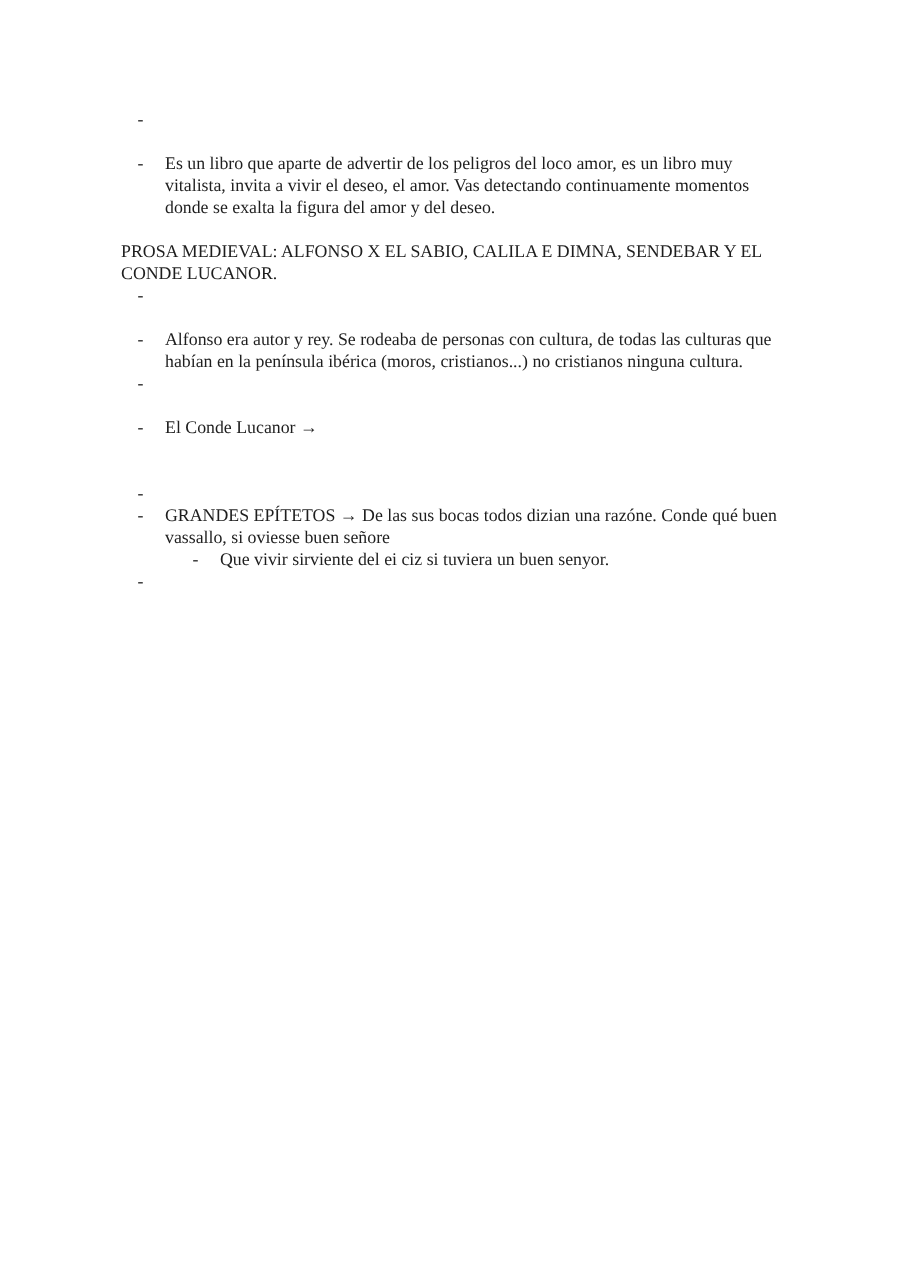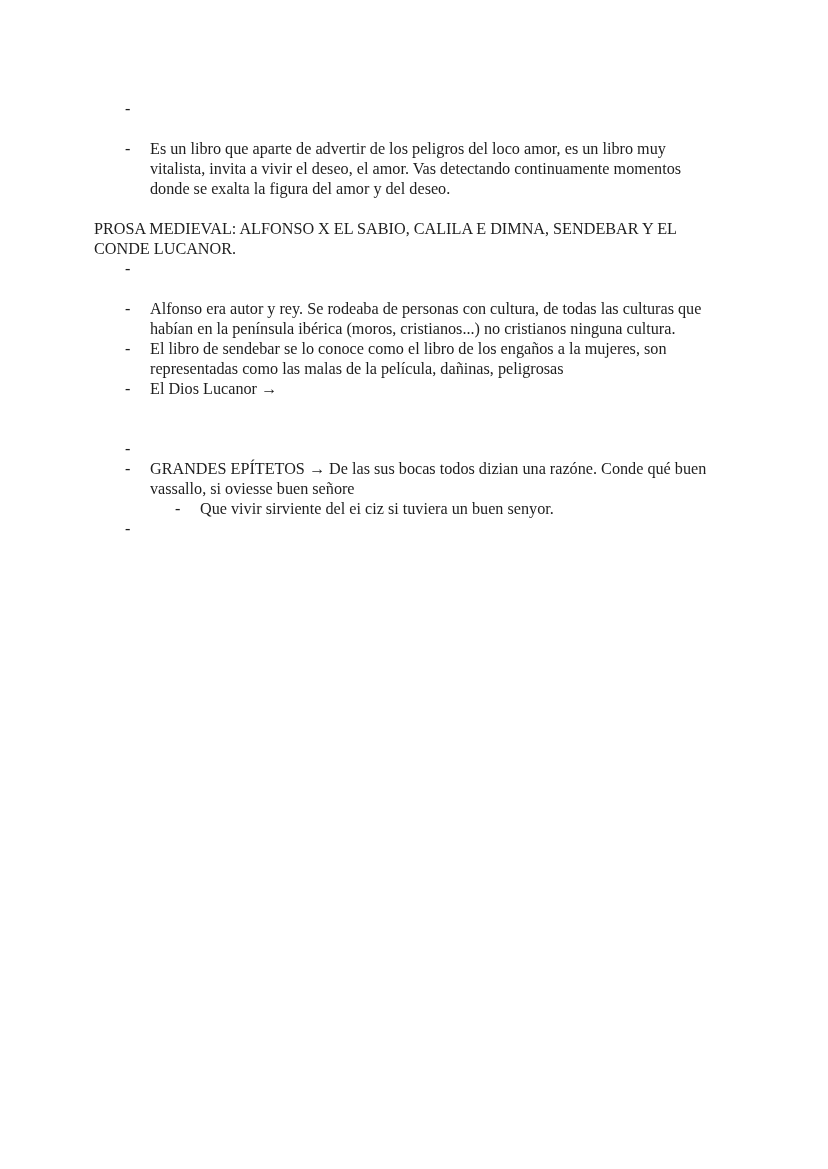--- a/index.html
+++ b/index.html
@@ -32,21 +32,21 @@
       position: absolute;
       width: 600px;
     }
     .dash {
       position: absolute;
       left: -25px;
       top: 0;
     }
     .heading {
       position: absolute;
-      left: 94px;
+      left: 110px;
       width: 640px;
     }
   </style>
 </head>
 <body>
 
 <div class="page">
 
   <div class="bullet text" style="left:150px; top:99px; width:560px;">
     <span class="dash">-</span>
@@ -63,26 +63,25 @@
     <span class="dash">-</span>
   </div>
 
   <div class="bullet text" style="left:150px; top:299px; width:585px;">
     <span class="dash">-</span>
     <span>Alfonso era autor y rey. Se rodeaba de personas con cultura, de todas las culturas que habían en la península ibérica (moros, cristianos...) no cristianos ninguna cultura.</span>
   </div>
 
   <div class="bullet text" style="left:150px; top:339px; width:570px;">
     <span class="dash">-</span>
-    <span>El libro de sendebar se lo conoce como el libro de los engaños a la mujeres, son representadas como las malas de la película, dañinas, peligrosas</span>
   </div>
 
   <div class="bullet text" style="left:150px; top:379px; width:570px;">
     <span class="dash">-</span>
-    <span>El Dios Lucanor →</span>
+    <span>El Conde Lucanor →</span>
   </div>
 
   <div class="bullet text" style="left:150px; top:439px; width:570px;">
     <span class="dash">-</span>
   </div>
 
   <div class="bullet text" style="left:150px; top:459px; width:565px;">
     <span class="dash">-</span>
     <span>GRANDES EPÍTETOS → De las sus bocas todos  dizian una razóne. Conde qué buen vassallo, si oviesse buen señore</span>
   </div>

